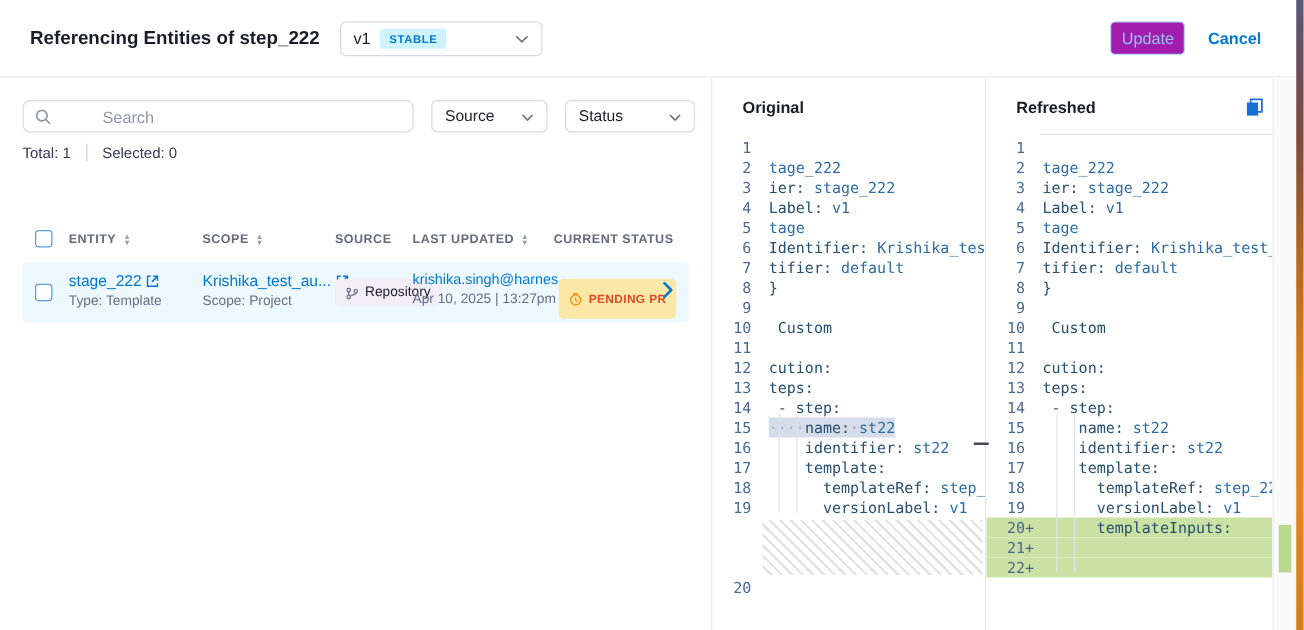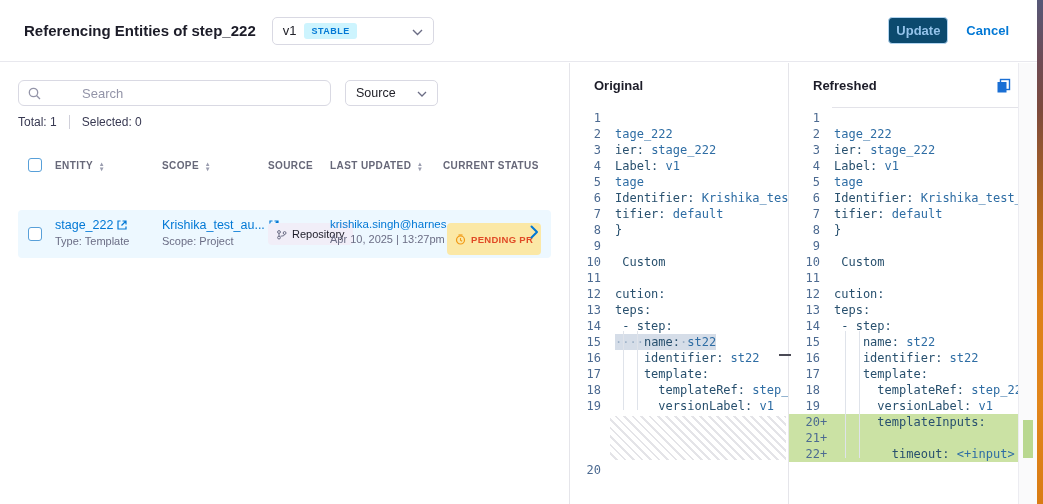--- a/index.html
+++ b/index.html
@@ -11,42 +11,42 @@
   .hdr { position:absolute; left:0; top:0; width:1037px; height:62px; background:#fff;
     border-bottom:1px solid #e8e8ee; display:flex; align-items:center; }
   .hdr-title { margin-left:24px; font-size:15px; font-weight:bold; color:#1c1c28; }
   .ver-select { margin-left:16px; width:162px; height:28px; border:1px solid #d9d9e3; border-radius:5px;
     display:flex; align-items:center; padding:0 10px; cursor:pointer; background:#fff; }
   .ver-label { font-size:13px; color:#22222a; }
   .stable-badge { margin-left:8px; background:#cdf4fe; color:#0278d5; font-size:9px; font-weight:bold;
     letter-spacing:.5px; padding:3px 7px; border-radius:3px; }
   .ver-chev { margin-left:auto; }
   .hdr-actions { margin-left:auto; margin-right:28px; display:flex; align-items:center; gap:18px; }
-  .btn-update { width:60px; height:27px; border:1px solid #b2d5f1; border-radius:4px; background:#0c4a6e;
-    color:#94c3ea; font-size:13px; font-weight:bold; cursor:default; }
+  .btn-update { width:60px; height:27px; border:1px solid #b2d5f1; border-radius:4px; background:#a21caf;
+    color:#94c3ea; font-size:13px; font-weight:normal; cursor:default; }
   .btn-cancel { border:none; background:none; color:#0278d5; font-size:13px; font-weight:bold; cursor:pointer;text-align:right; }
 
   
   .left-panel { position:absolute; left:0; top:63px; width:570px; height:441px; background:#fff;
     border-right:1px solid #e5e5ea; }
   .search-box { position:absolute; left:18px; top:17px; width:313px; height:26px;
     border:1px solid #d9d9e3; border-radius:6px; display:flex; align-items:center; background:#fff;gap:34px; }
   .search-box input { border:none; outline:none; flex:1; font-size:13px; color:#22222a;
     font-family:"Liberation Sans",sans-serif; background:transparent; }
   .search-box input::placeholder { color:#9394a8; }
   .search-icon { margin:0 7px 0 9px; display:flex; }
   .filter-select { position:absolute; top:17px; height:26px; border:1px solid #d9d9e3; border-radius:5px;
     display:flex; align-items:center; padding:0 10px; font-size:12.5px; color:#22222a; cursor:pointer; background:#fff; }
   .filter-select .chev { margin-left:auto; }
   #source-select { left:345px; width:93px; }
   #status-select { left:452px; width:104px; }
   .totals { position:absolute; left:18px; top:52px; display:flex; align-items:center; font-size:12px; color:#383952;justify-content:center; }
   .totals .sep { width:1px; height:14px; background:#d0d0da; margin:0 12px; }
 
-  .tbl-head { position:absolute; left:0; top:94px; width:570px; height:22px; font-size:10px;
+  .tbl-head { position:absolute; left:0; top:120px; width:570px; height:22px; font-size:10px;
     font-weight:bold; color:#676879; letter-spacing:.4px; }
   .tbl-head .col, .sorter { display:inline-flex; align-items:center; }
   .checkbox { width:14px; height:14px; border:1.5px solid #58a0d9; border-radius:3px; background:#fff; cursor:pointer; }
   .hd-check { position:absolute; left:28px; top:1px; }
   .c-entity { position:absolute; left:55px; top:3px; }
   .c-scope  { position:absolute; left:162px; top:3px; }
   .c-source { position:absolute; left:268px; top:3px; }
   .c-updated{ position:absolute; left:330px; top:3px; }
   .c-status { position:absolute; left:443px; top:3px; }
   .sort-ic { display:inline-flex; flex-direction:column; margin-left:7px; color:#9a9daf;
@@ -126,20 +126,28 @@
       <span class="search-icon">
         <svg width="13" height="13" viewBox="0 0 13 13">
             <circle cx="5.5" cy="5.5" r="4.2" fill="none" stroke="#9394a8" stroke-width="1.3"></circle>
             <line x1="8.7" y1="8.7" x2="12" y2="12" stroke="#9394a8" stroke-width="1.3"></line>
           </svg>
       </span>
       <input type="text" placeholder="Search" style="">
     </div>
     <div class="filter-select" id="source-select">
       <span>Source</span>
+      <span class="chev">
+        <svg width="10" height="6" viewBox="0 0 10 6">
+            <polyline points="1,1 5,5 9,1" fill="none" stroke="#6b6d85" stroke-width="1.3"></polyline>
+          </svg>
+      </span>
+    </div>
+    <div class="filter-select" id="status-select">
+      <span>Status</span>
       <span class="chev">
         <svg width="10" height="6" viewBox="0 0 10 6">
             <polyline points="1,1 5,5 9,1" fill="none" stroke="#6b6d85" stroke-width="1.3"></polyline>
           </svg>
       </span>
     </div>
     <div class="totals">
       <span>Total: 1</span>
       <span class="sep"></span>
       <span>Selected: 0</span>
@@ -277,21 +285,21 @@
         <div class="code-row"><span class="gutter"><span>12</span><span class="plus"></span></span><span class="code-text"><span class="c-key">cution:</span></span></div>
         <div class="code-row"><span class="gutter"><span>13</span><span class="plus"></span></span><span class="code-text"><span class="c-key">teps:</span></span></div>
         <div class="code-row"><span class="gutter"><span>14</span><span class="plus"></span></span><span class="code-text"><span class="c-key"> - step:</span></span></div>
         <div class="code-row"><span class="gutter"><span>15</span><span class="plus"></span></span><span class="code-text"><span class="c-key">    name: </span><span class="c-val">st22</span></span></div>
         <div class="code-row"><span class="gutter"><span>16</span><span class="plus"></span></span><span class="code-text"><span class="c-key">    identifier: </span><span class="c-val">st22</span></span></div>
         <div class="code-row"><span class="gutter"><span>17</span><span class="plus"></span></span><span class="code-text"><span class="c-key">    template:</span></span></div>
         <div class="code-row"><span class="gutter"><span>18</span><span class="plus"></span></span><span class="code-text"><span class="c-key">      templateRef: </span><span class="c-val">step_222</span></span></div>
         <div class="code-row"><span class="gutter"><span>19</span><span class="plus"></span></span><span class="code-text"><span class="c-key">      versionLabel: </span><span class="c-val">v1</span></span></div>
         <div class="code-row row-add"><span class="gutter"><span>20</span><span class="plus">+</span></span><span class="code-text"><span class="c-key">      templateInputs:</span></span></div>
         <div class="code-row row-add"><span class="gutter"><span>21</span><span class="plus">+</span></span></div>
-        <div class="code-row row-add"><span class="gutter"><span>22</span><span class="plus">+</span></span><span class="code-text"><span class="c-key">        timeout: </span><span class="c-val">&lt;+input&gt;</span></span></div>
+        <div class="code-row row-add"><span class="gutter"><span>22</span><span class="plus">+</span></span></div>
       </div>
   </div>
 
   <div class="panel-divider"></div>
   <div class="refreshed-top-border"></div>
   <div class="sash-dash"></div>
 
   <div class="indent-guide" style="left:623px; top:331px; height:79px;"></div>
   <div class="indent-guide" style="left:637px; top:331px; height:79px;"></div>
   <div class="indent-guide" style="left:845px; top:331px; height:127px;"></div>

